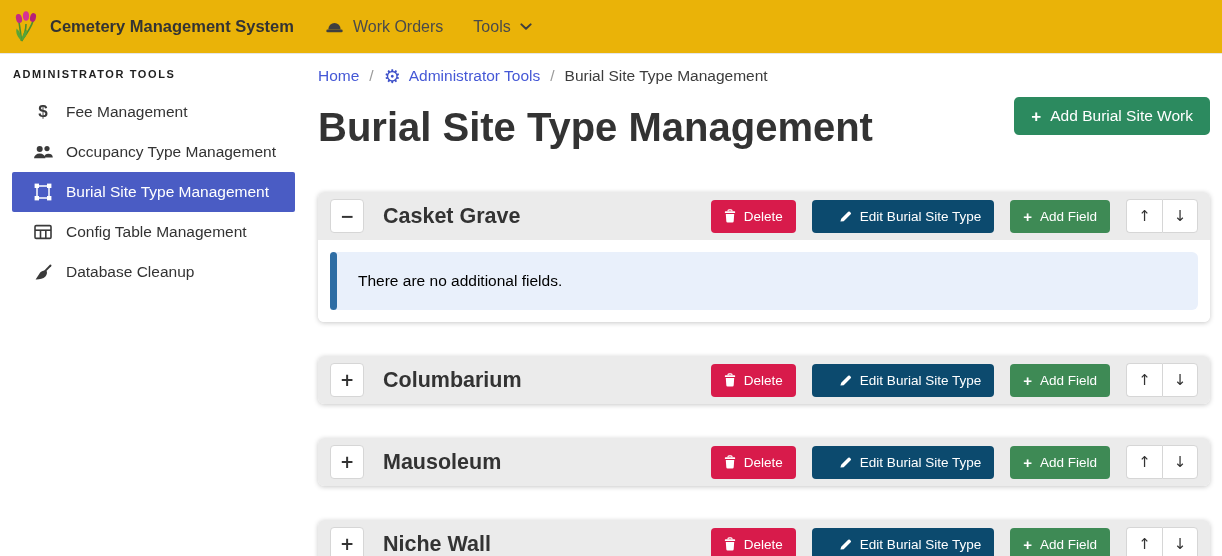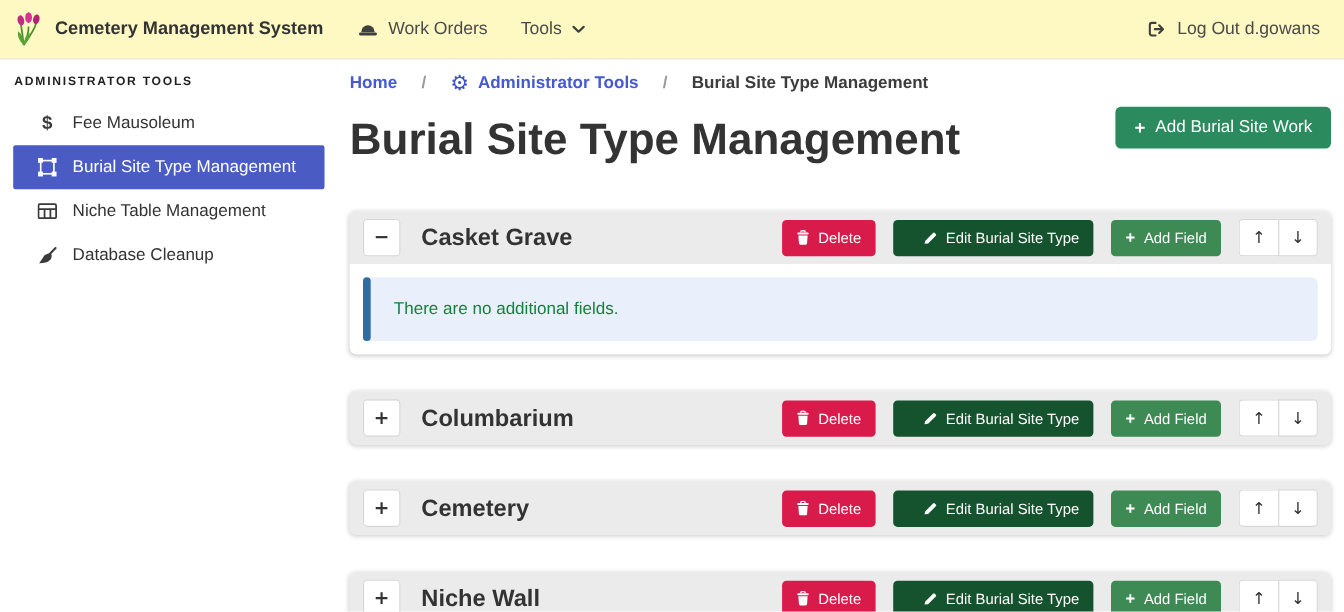--- a/index.html
+++ b/index.html
@@ -6,21 +6,21 @@
   html,body { width:1222px; height:556px; }
   body {
     font-family: "Liberation Sans", "DejaVu Sans", sans-serif;
     background:#ffffff; color:#333; overflow:hidden; position:relative;
   }
   button { font-family:inherit; border:none; cursor:pointer; background:none; }
   a { text-decoration:none; cursor:pointer; }
 
   
   .navbar {
-    height:54px; background:#fef9c3; border-bottom:1px solid #e6e6e6;
+    height:54px; background:#eab308; border-bottom:1px solid #e6e6e6;
     display:flex; align-items:center; padding:0 18px 0 12px;
   }
   .brand { display:flex; align-items:center; gap:10px; }
   .brand-title { font-size:16.5px; font-weight:bold; color:#333; }
   .nav-links { display:flex; align-items:center; margin-left:16px; }
   .nav-link {
     display:flex; align-items:center; gap:9px; padding:8px 15px;
     font-size:16px; color:#4a4a4a;
   }
   .logout-link {
@@ -40,21 +40,21 @@
     height:40px; display:flex; align-items:center; gap:11px;
     padding:0 10px 0 19px; font-size:15.5px; color:#333; border-radius:2px;
     cursor:pointer;
   }
   .side-item .side-ic { width:24px; display:flex; justify-content:center; align-items:center; flex:0 0 24px; }
   .side-item.active { background:#4a5cc4; color:#fff; }
   .dollar-glyph { font-size:17px; font-weight:bold; color:#3a3a3a; }
 
   
   .main { flex:1; padding:10px 12px 0 12px; }
-  .breadcrumb { display:flex; align-items:center; gap:22px; font-size:15.5px; height:24px;font-weight:bold; }
+  .breadcrumb { display:flex; align-items:center; gap:10px; font-size:15.5px; height:24px; }
   .crumb-link { color:#4558d6; display:flex; align-items:center; gap:8px; }
   .crumb-sep { color:#9a9a9a; }
   .crumb-current { color:#3c3c3c; }
   .gear-glyph { font-family:"DejaVu Sans", sans-serif; font-size:19px; color:#3f51c9; line-height:1; }
 
   .page-header { display:flex; justify-content:space-between; align-items:flex-start; }
   .page-title { font-size:40px; font-weight:600; color:#333; line-height:54px; margin:12px 0 38px; }
   .btn { display:flex; align-items:center; border-radius:4px; color:#fff; }
   .btn-add {
     background:#2c8a5f; font-size:15.5px; padding:0 17px; height:38px; gap:9px;
@@ -75,36 +75,36 @@
   .toggle-btn {
     width:34px; height:34px; background:#fff; border:1px solid #d6d6d6;
     border-radius:4px; font-size:17px; font-weight:bold; color:#333;
     display:flex; align-items:center; justify-content:center;
     font-family:"DejaVu Sans", sans-serif; flex:0 0 34px;
   }
   .acc-title { font-size:21.5px; font-weight:600; color:#333; margin-left:19px; }
   .spacer { flex:1; }
   .btn-sm { font-size:13.5px; height:33px; padding:0 13px; gap:8px; margin-left:16px; }
   .btn-delete { background:#d81b4b; }
-  .btn-edit { background:#14532d;padding-left:27px; }
+  .btn-edit { background:#0c4a6e;padding-left:27px; }
   .btn-addfield { background:#3e8a55; }
   .btn-sm .plus-glyph { font-size:15px; }
   .arrow-group { display:flex; margin-left:16px; }
   .arrow-btn {
     width:36px; height:34px; background:#fff; border:1px solid #d6d6d6;
     color:#333; font-size:15px; display:flex; align-items:center; justify-content:center;
     font-family:"DejaVu Sans", sans-serif;
   }
   .arrow-btn.up { border-radius:4px 0 0 4px; border-right:none; }
   .arrow-btn.down { border-radius:0 4px 4px 0; }
 
   .acc-body { padding:12px; border-radius:0 0 6px 6px; background:#fff; }
   .alert-info {
     position:relative; background:#e9f0fb; border-radius:6px;
-    padding:20px 16px 20px 28px; font-size:15.5px; color:#15803d;
+    padding:20px 16px 20px 28px; font-size:15.5px; color:#000000;
   }
   .alert-bar {
     position:absolute; left:0; top:0; bottom:0; width:7px;
     background:#2e6da4; border-radius:4px;
   }
   .ic { display:flex; align-items:center; }
 </style>
 </head>
 <body>
 
@@ -138,42 +138,43 @@
     <a class="nav-link">
       <span>Tools</span>
       <span class="nav-ic">
         <svg width="12" height="8" viewBox="0 0 12 8">
           <path d="M1.4 1.4 L6 5.8 L10.6 1.4" fill="none" stroke="#3f3f3f" stroke-width="2" stroke-linecap="round" stroke-linejoin="round"></path>
         </svg>
       </span>
     </a>
   </nav>
 
-  <a class="logout-link">
-    <span class="nav-ic">
-      <svg width="18" height="15" viewBox="0 0 18 15">
-        <path d="M7.5 1.8 H4.2 A1.9 1.9 0 0 0 2.3 3.7 v7.6 a1.9 1.9 0 0 0 1.9 1.9 h3.3" fill="none" stroke="#3f3f3f" stroke-width="1.9" stroke-linecap="round"></path>
-        <line x1="6.8" y1="7.5" x2="13.2" y2="7.5" stroke="#3f3f3f" stroke-width="1.9" stroke-linecap="round"></line>
-        <path d="M10.8 4 L14.3 7.5 L10.8 11" fill="none" stroke="#3f3f3f" stroke-width="1.9" stroke-linecap="round" stroke-linejoin="round"></path>
-      </svg>
-    </span>
-    <span>Log Out d.gowans</span>
-  </a>
 </header>
 
 <div class="layout">
 
   <aside class="sidebar">
     <div class="sidebar-heading">ADMINISTRATOR TOOLS</div>
 
     <div class="side-item">
       <span class="side-ic dollar-glyph">$</span>
-      <span>Fee Mausoleum</span>
-    </div>
-
+      <span>Fee Management</span>
+    </div>
+
+    <div class="side-item">
+      <span class="side-ic">
+        <svg width="21" height="16" viewBox="0 0 21 16">
+          <circle cx="14" cy="4.6" r="2.6" fill="#3a3a3a"></circle>
+          <path d="M11.2 13.6 a4.3 3.9 0 0 1 8.6 0 z" fill="#3a3a3a"></path>
+          <circle cx="6.7" cy="5" r="3" fill="#3a3a3a"></circle>
+          <path d="M1 14.2 a5.7 4.6 0 0 1 11.4 0 z" fill="#3a3a3a"></path>
+        </svg>
+      </span>
+      <span>Occupancy Type Management</span>
+    </div>
 
     <div class="side-item active">
       <span class="side-ic">
         <svg width="18" height="18" viewBox="0 0 18 18">
           <rect x="3" y="3" width="12" height="12" fill="none" stroke="#ffffff" stroke-width="1.5"></rect>
           <rect x="0.6" y="0.6" width="4.4" height="4.4" fill="#ffffff"></rect>
           <rect x="13" y="0.6" width="4.4" height="4.4" fill="#ffffff"></rect>
           <rect x="0.6" y="13" width="4.4" height="4.4" fill="#ffffff"></rect>
           <rect x="13" y="13" width="4.4" height="4.4" fill="#ffffff"></rect>
         </svg>
@@ -183,21 +184,21 @@
 
     <div class="side-item">
       <span class="side-ic">
         <svg width="18" height="16" viewBox="0 0 18 16">
           <rect x="1" y="1.6" width="16" height="12.8" rx="1.2" fill="none" stroke="#3a3a3a" stroke-width="1.6"></rect>
           <line x1="1" y1="6.2" x2="17" y2="6.2" stroke="#3a3a3a" stroke-width="1.6"></line>
           <line x1="6.5" y1="6.2" x2="6.5" y2="14.4" stroke="#3a3a3a" stroke-width="1.6"></line>
           <line x1="11.8" y1="6.2" x2="11.8" y2="14.4" stroke="#3a3a3a" stroke-width="1.6"></line>
         </svg>
       </span>
-      <span>Niche Table Management</span>
+      <span>Config Table Management</span>
     </div>
 
     <div class="side-item">
       <span class="side-ic">
         <svg width="18" height="17" viewBox="0 0 18 17">
           <path d="M16.5 1.5 L11 7.2" stroke="#3a3a3a" stroke-width="1.9" stroke-linecap="round"></path>
           <path d="M11.6 6.4 C8.8 6.2 6.3 7.6 5.2 10 L1.6 15.4 C5.4 15.5 9.2 14.8 11.2 12.7 C13 10.9 13.4 8.4 12.6 7 Z" fill="#3a3a3a"></path>
         </svg>
       </span>
       <span>Database Cleanup</span>
@@ -294,21 +295,21 @@
         <div class="arrow-group">
           <button class="arrow-btn up">↑</button>
           <button class="arrow-btn down">↓</button>
         </div>
       </div>
     </section>
 
     <section class="acc">
       <div class="acc-header">
         <button class="toggle-btn">+</button>
-        <h2 class="acc-title">Cemetery</h2>
+        <h2 class="acc-title">Mausoleum</h2>
         <div class="spacer"></div>
         <button class="btn btn-sm btn-delete">
           <span class="ic">
             <svg width="12" height="14" viewBox="0 0 12 14">
               <rect x="0.8" y="2.3" width="10.4" height="1.8" rx="0.9" fill="#fff"></rect>
               <path d="M4 2.3 v-0.5 a1 1 0 0 1 1 -1 h2 a1 1 0 0 1 1 1 v0.5" fill="none" stroke="#fff" stroke-width="1.2"></path>
               <path d="M1.8 5 h8.4 l-0.5 7.2 a1.3 1.3 0 0 1 -1.3 1.2 h-4.8 a1.3 1.3 0 0 1 -1.3 -1.2 z" fill="#fff"></path>
             </svg>
           </span>
           <span>Delete</span>

